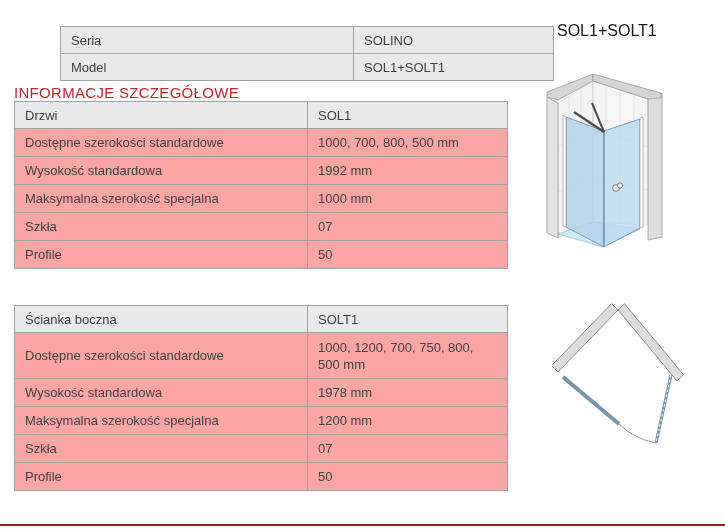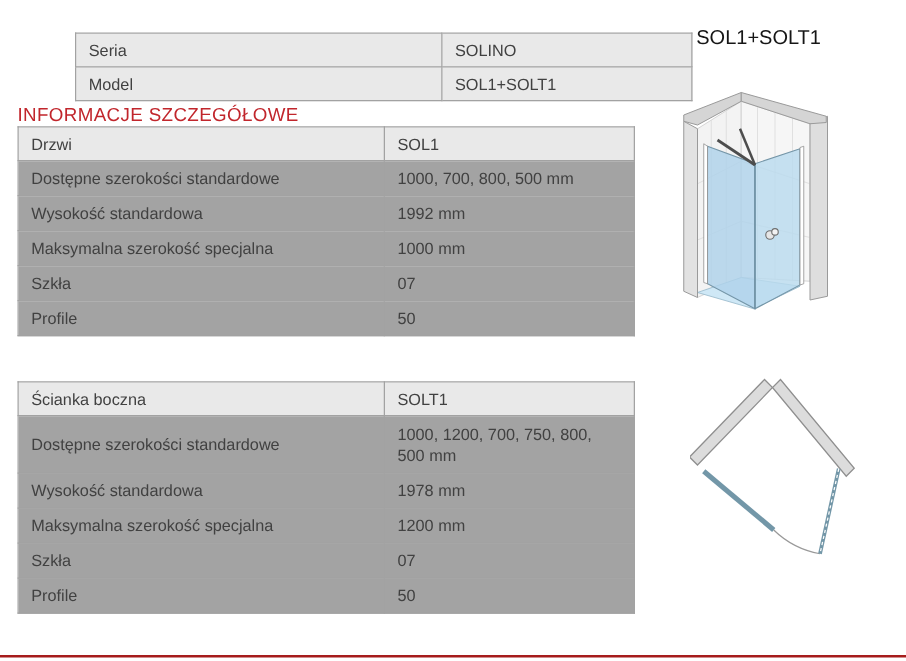--- a/index.html
+++ b/index.html
@@ -6,21 +6,21 @@
   body{
     width:725px;height:529px;position:relative;background:#ffffff;
     font-family:"Liberation Sans",sans-serif;color:#414141;overflow:hidden;
   }
   table.spec{
     position:absolute;left:14px;border-collapse:collapse;table-layout:fixed;
     width:494px;font-size:13px;color:#414141;
   }
   table.spec td{
     border:1px solid #a2a2a2;padding:3px 10px;vertical-align:middle;
-    line-height:17px;background:#a3a3a3;
+    line-height:17px;background:#fca5a5;
   }
   table.spec td.lbl{width:272px;}
   table.spec tr.hdr td{background:#e9e9e9;}
   table.spec tr.r27 td{height:20px;}
   table.spec tr.r28 td{height:21px;}
   table.spec tr.tall td{height:39px;}
   #meta-table{top:26px;margin-left:46px;}
   #table-door{top:101px;}
   #table-side{top:305px;}
   .section-heading{

